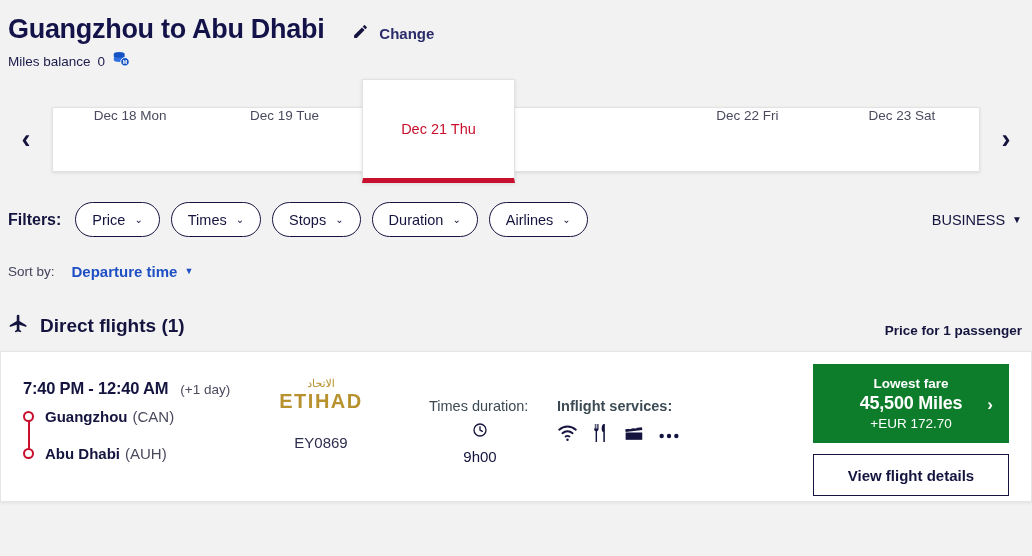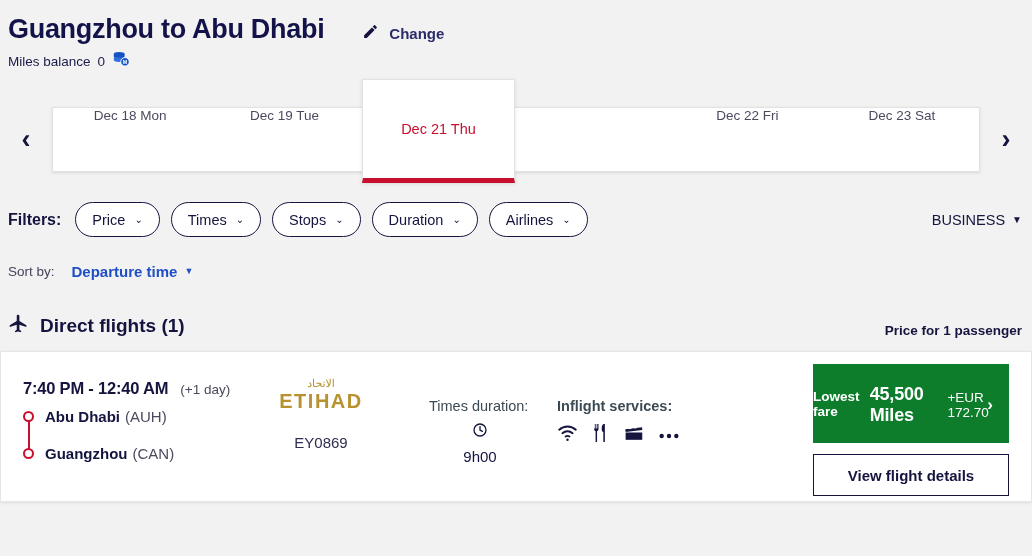--- a/index.html
+++ b/index.html
@@ -7,21 +7,21 @@
     width: 1032px; height: 556px;
     background: #f2f2f2;
     font-family: "Liberation Sans", sans-serif;
     color: #1b1b4b;
     overflow: hidden;
   }
   .page { position: relative; width: 1032px; height: 556px; }
 
   
   .header { padding: 14px 0 0 8px; }
-  .title-row { display: flex; align-items: center; gap: 38px; }
+  .title-row { display: flex; align-items: center; gap: 28px; }
   .page-title {
     font-size: 27px; font-weight: bold; letter-spacing: -0.3px;
     color: #131349;
   }
   .change-wrap { display: flex; align-items: center; gap: 10px; margin-top: 8px; }
   .pencil-icon { display: block; }
   .change-label { font-size: 15px; color: #2b2b6b; font-weight: 600; }
 
   .miles-row { display: flex; align-items: center; gap: 7px; margin-top: 6px; }
   .miles-label { font-size: 13.5px; color: #1b1b4b; }
@@ -148,21 +148,21 @@
   .col-services { padding: 46px 0 0 26px; width: 180px; font-weight: bold; }
   .svc-icons { display: flex; align-items: center; gap: 14px; margin-top: 9px; color: #14143f; }
 
   .col-fare {
     margin-left: auto; padding: 12px 22px 0 0;
     display: flex; flex-direction: column; align-items: stretch;
   }
   .fare-btn {
     width: 196px; height: 79px;
     background: #0d7d2c; color: #fff;
-    display: flex; flex-direction: row; align-items: center; justify-content: center;
+    display: flex; flex-direction: column; align-items: center; justify-content: center;
     cursor: pointer; position: relative;
   }
   .fare-top { font-size: 13.5px; font-weight: bold; }
   .fare-mid { font-size: 18px; font-weight: bold; margin-top: 2px; letter-spacing: -0.2px; }
   .fare-chevron { position: absolute; right: 16px; top: 31px; font-size: 17px; font-weight: bold; }
   .fare-sub { font-size: 13.5px; margin-top: 2px; }
   .details-btn {
     width: 196px; height: 42px; margin-top: 11px;
     border: 1.5px solid #14143f; background: #fff;
     font-size: 15px; font-weight: bold; color: #14143f;
@@ -270,27 +270,27 @@
 
     <div class="col-route">
       <div class="times-line">
         <span class="times">7:40 PM - 12:40 AM</span>
         <span class="plusday">(+1 day)</span>
       </div>
       <div class="route">
         <span class="route-line"></span>
         <div class="stop">
           <span class="dot"></span>
-          <span class="city">Abu Dhabi</span>
-          <span class="iata">(AUH)</span>
+          <span class="city">Guangzhou</span>
+          <span class="iata">(CAN)</span>
         </div>
         <div class="stop">
           <span class="dot"></span>
-          <span class="city">Guangzhou</span>
-          <span class="iata">(CAN)</span>
+          <span class="city">Abu Dhabi</span>
+          <span class="iata">(AUH)</span>
         </div>
       </div>
     </div>
 
     <div class="col-airline">
       <div class="etihad-logo">
         <div class="etihad-ar">الاتحاد</div>
         <div class="etihad-name">ETIHAD</div>
       </div>
       <div class="flight-no">EY0869</div>

